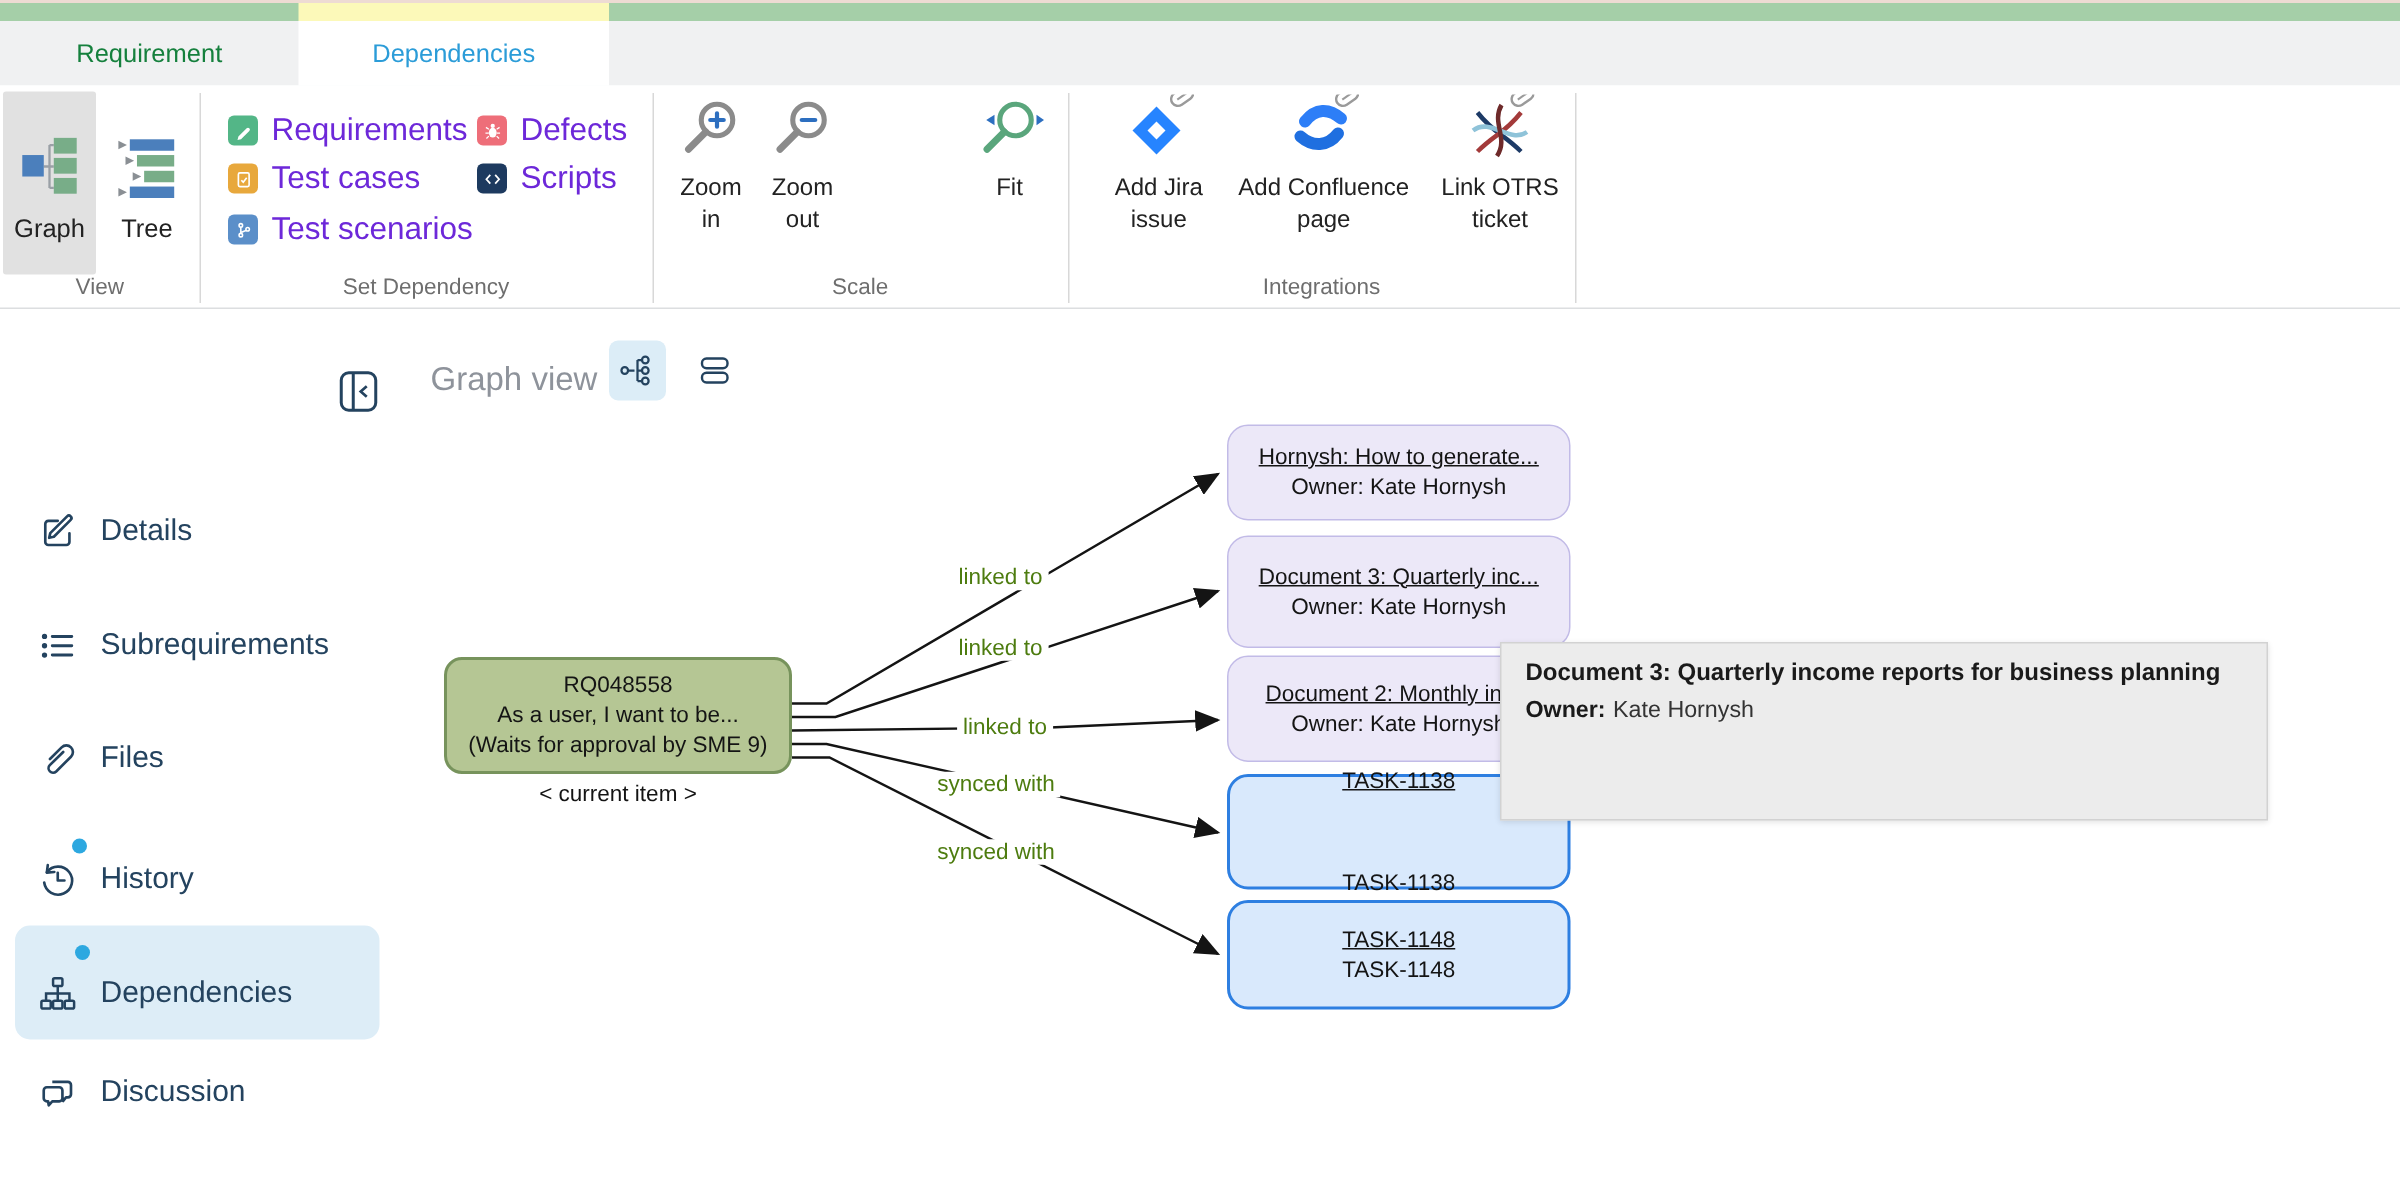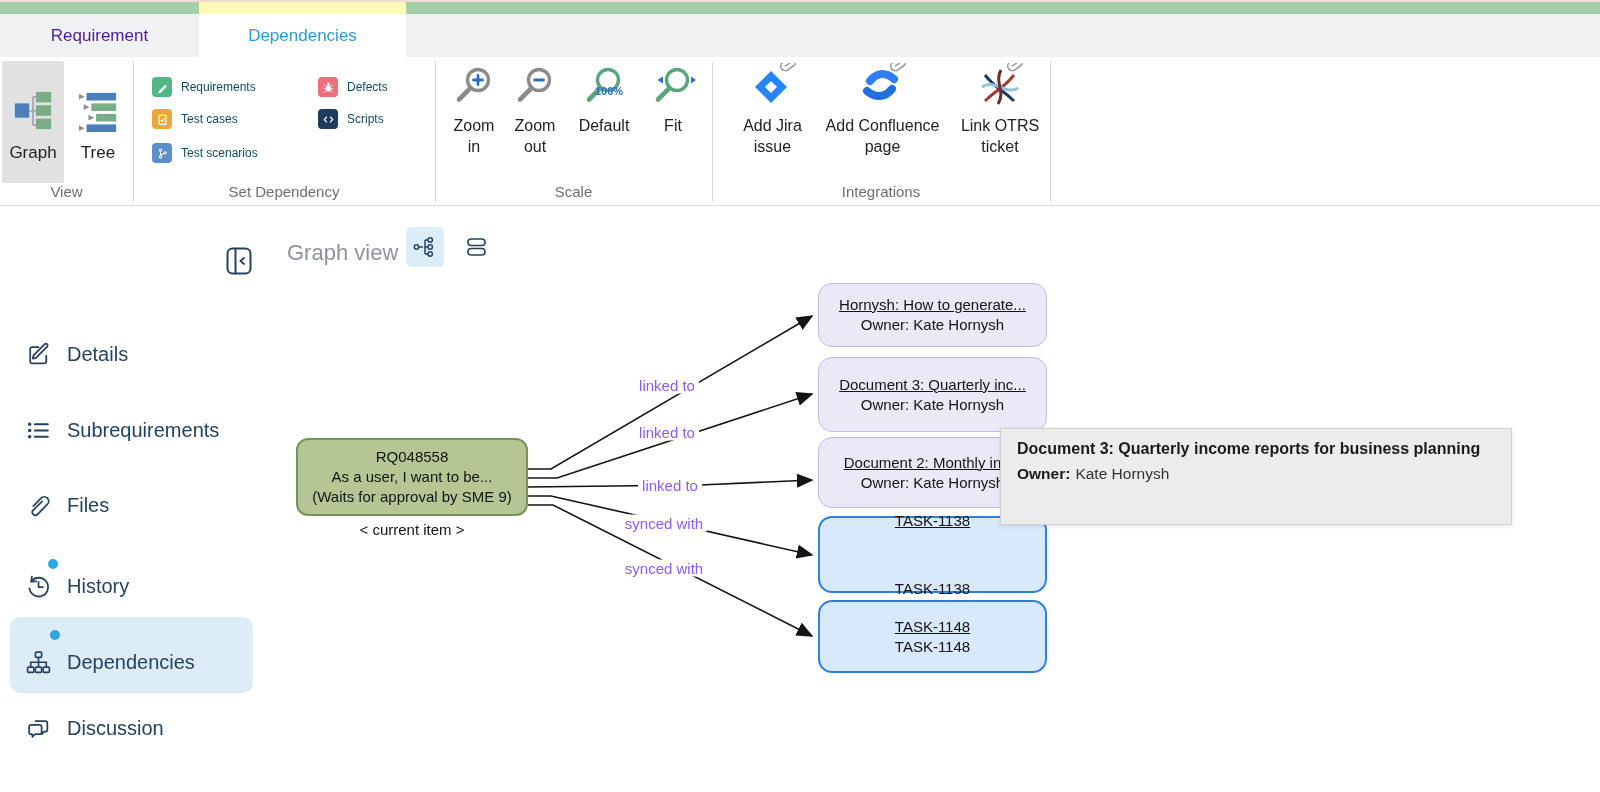--- a/index.html
+++ b/index.html
@@ -5,36 +5,36 @@
   * { margin:0; padding:0; box-sizing:border-box; }
   html,body { width:1600px; height:792px; background:#fff; overflow:hidden;
               font-family:"Liberation Sans", sans-serif; }
 
   
   .topstrip { position:absolute; left:0; top:0; width:1600px; height:2px; background:#eedbd3; }
   .greenbar { position:absolute; left:0; top:2px; width:1600px; height:12px; background:#a5cfa8; }
   .yellowbar { position:absolute; left:199px; top:0; width:207px; height:12px; background:#fcf9b9; }
   .tabrow { position:absolute; left:0; top:14px; width:1600px; height:43px; background:#f0f1f2; }
   .tab { position:absolute; top:0; height:43px; display:flex; align-items:center; justify-content:center;
-         font-size:17px; color:#4c1d95; cursor:default; }
+         font-size:17px; color:#15803d; cursor:default; }
   .tab-req { left:0; width:199px; }
   .tab-dep { left:199px; width:207px; background:#fff; color:#2b9cd8; }
 
   
   .ribbon { position:absolute; left:0; top:57px; width:1600px; height:149px; background:#fff;
             border-bottom:1px solid #dcdee0; }
   .vsep { position:absolute; top:5px; width:1px; height:140px; background:#d8d8d8; }
   .caption { position:absolute; top:126px; height:20px; font-size:15px; color:#6e6e6e;
              text-align:center; }
   .btn-big { position:absolute; top:4px; width:62px; height:122px; display:flex; flex-direction:column;
              align-items:center; padding-top:28px; gap:10px; border-radius:2px; }
   .btn-big.selected { background:#e1e1e1; }
   .btn-big span { font-size:17px; color:#222; }
   .dep-item { position:absolute; display:flex; align-items:center; gap:9px; height:24px; }
-  .dep-item span { font-size:12px; color:#0c4a6e; }
+  .dep-item span { font-size:21px; color:#6d28d9; }
   .mini { width:20px; height:20px; border-radius:4px; display:flex; align-items:center; justify-content:center; }
   .scale-btn { position:absolute; top:8px; display:flex; flex-direction:column; align-items:center; }
   .scale-btn span { font-size:16px; color:#222; text-align:center; line-height:21px; margin-top:4px; }
   .intg-btn { position:absolute; top:6px; display:flex; flex-direction:column; align-items:center; }
   .intg-btn span { font-size:16px; color:#222; text-align:center; line-height:21px; margin-top:6px; }
 
   
   .collapse-btn { position:absolute; left:224px; top:246px; width:30px; height:30px; }
   .panel-title { position:absolute; left:287px; top:240px; font-size:22px; color:#8e939b; }
   .layout-toggle { position:absolute; width:38px; height:40px; border-radius:6px;
@@ -55,25 +55,25 @@
                   border:2px solid #77935c; border-radius:12px; font-size:15px; color:#141414;
                   line-height:20px; z-index:2; }
   .node-doc { background:#ece8f8; border:1.5px solid #c2bbe7; border-radius:14px;
               font-size:15px; color:#141414; line-height:20px; left:818px; width:229px; z-index:2; }
   .node-task { background:#d9e9fc; border:2px solid #2e7fe1; border-radius:14px;
                font-size:15px; color:#141414; line-height:20px; left:818px; width:229px; z-index:2; }
   .node-link { text-decoration:underline; }
   .current-caption { position:absolute; left:296px; top:521px; width:232px; text-align:center;
                      font-size:15px; color:#141414; z-index:2; }
   .edge-label { position:absolute; transform:translate(-50%,-50%); background:#fff;
-                padding:0 4px; font-size:15px; color:#8b5cf6; z-index:3; white-space:nowrap; }
+                padding:0 4px; font-size:15px; color:#4d7c0f; z-index:3; white-space:nowrap; }
   .edges-svg { position:absolute; left:0; top:206px; width:1600px; height:586px; z-index:1; }
 
   
-  .tooltip { position:absolute; left:1000px; top:428px; width:512px; height:97px;
+  .tooltip { position:absolute; left:1000px; top:428px; width:512px; height:119px;
              background:#ececec; border:1px solid #d2d2d2; box-shadow:0 1px 4px rgba(0,0,0,.12);
              padding:11px 16px; z-index:5; color:#1a1a1a; }
   .tooltip .t-title { font-size:16px; font-weight:bold; margin-bottom:7px; }
   .tooltip .t-row { font-size:15.5px; color:#333; margin-bottom:6px; }
   .tooltip .t-row b { color:#1a1a1a; margin-right:5px; }
 </style>
 </head>
 <body>
 
 <div class="topstrip"></div>
@@ -170,28 +170,20 @@
     </svg>
     <span style="width:48px;">Zoom in</span>
   </div>
   <div class="scale-btn" style="left:505px; width:60px;">
     <svg width="46" height="46" viewBox="0 0 46 46">
       <circle cx="27" cy="15" r="10.5" stroke="#8b8b8b" stroke-width="3.4" fill="none"></circle>
       <path d="M19.5 23 L8 34.5" stroke="#8b8b8b" stroke-width="4.6" stroke-linecap="round"></path>
       <path d="M22.5 15 H31.5" stroke="#2d6fc0" stroke-width="2.8" stroke-linecap="round"></path>
     </svg>
     <span style="width:48px;">Zoom out</span>
-  </div>
-  <div class="scale-btn" style="left:568px; width:72px;">
-    <svg width="46" height="46" viewBox="0 0 46 46">
-      <circle cx="27" cy="15" r="10.5" stroke="#5aa67c" stroke-width="3.4" fill="none"></circle>
-      <path d="M19.5 23 L8 34.5" stroke="#5aa67c" stroke-width="4.6" stroke-linecap="round"></path>
-      <text x="28" y="30" text-anchor="middle" font-size="11" font-weight="bold" fill="#2d6fc0">100%</text>
-    </svg>
-    <span>Default</span>
   </div>
   <div class="scale-btn" style="left:648px; width:50px;">
     <svg width="46" height="46" viewBox="0 0 46 46">
       <circle cx="27" cy="15" r="10.5" stroke="#5aa67c" stroke-width="3.4" fill="none"></circle>
       <path d="M19.5 23 L8 34.5" stroke="#5aa67c" stroke-width="4.6" stroke-linecap="round"></path>
       <polygon points="13,11.5 13,18.5 7.5,15" fill="#2d6fc0"></polygon>
       <polygon points="41,11.5 41,18.5 46,15" fill="#2d6fc0"></polygon>
     </svg>
     <span>Fit</span>
   </div>

